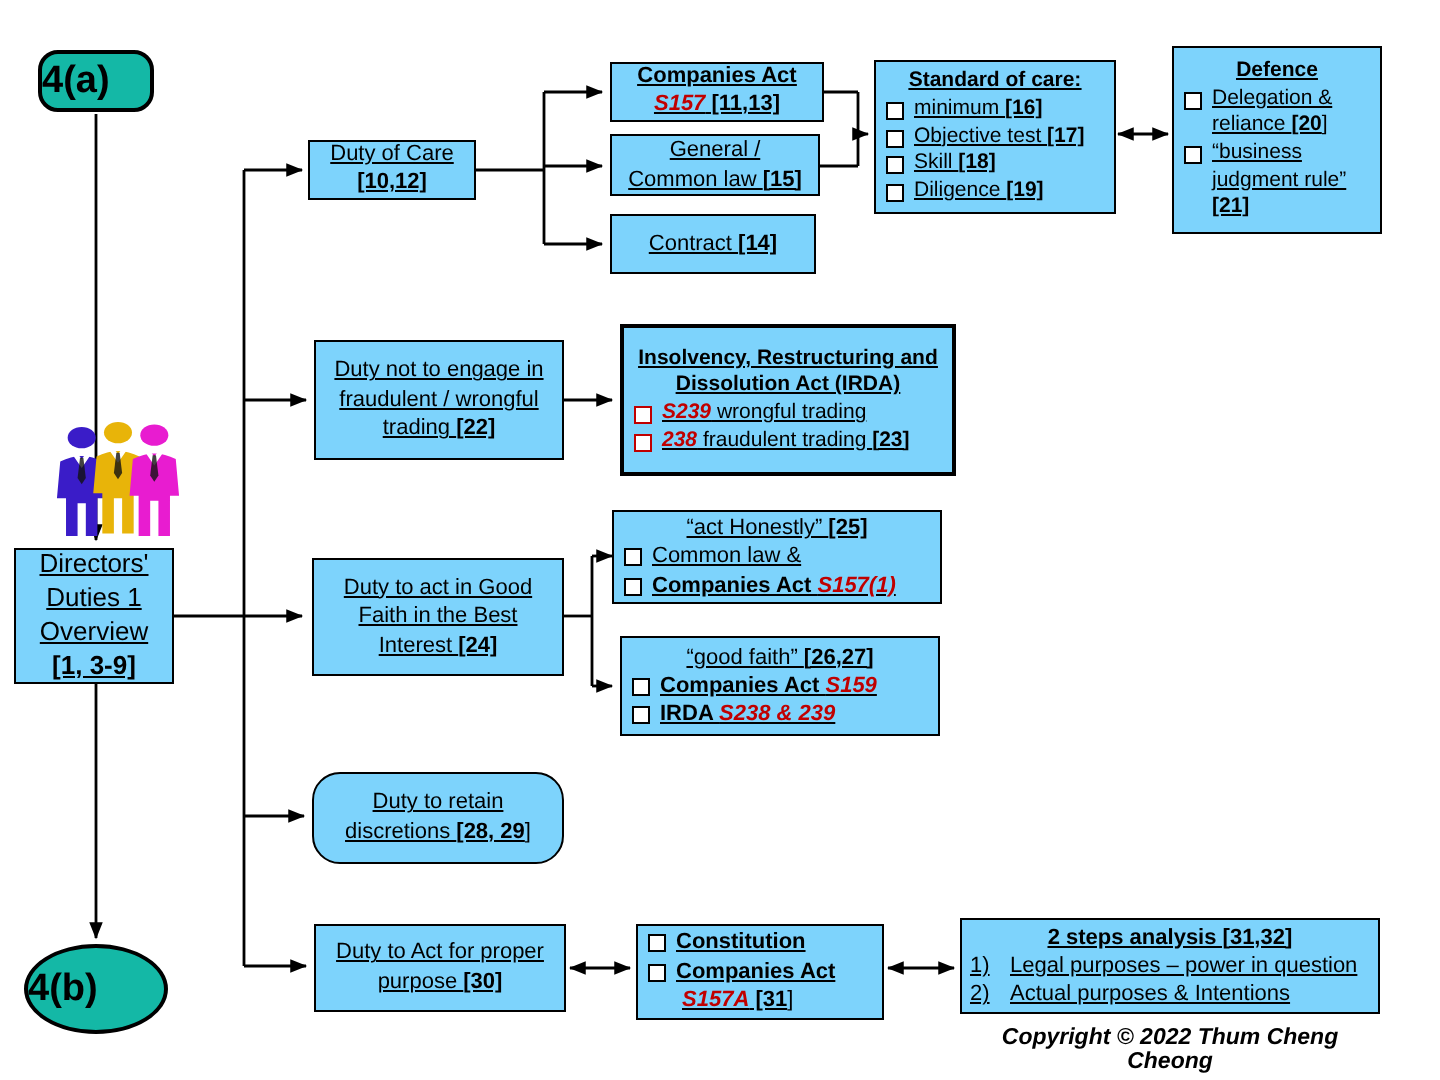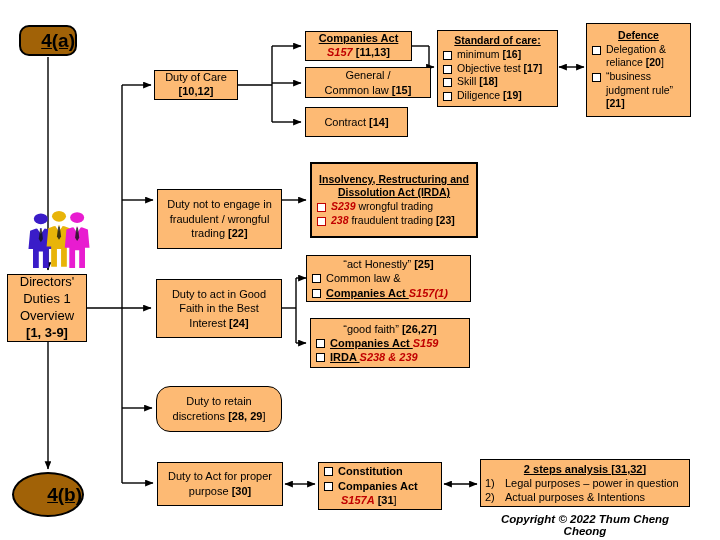--- a/index.html
+++ b/index.html
@@ -1,44 +1,44 @@
 <!DOCTYPE html>
 <html><head>
 <meta charset="utf-8">
 <style>
   html,body{margin:0;padding:0;background:#fff;}
   #stage{position:relative;width:720px;height:540px;background:#ffffff;overflow:hidden;
          font-family:"Liberation Sans", sans-serif;color:#000;}
   svg.wires{position:absolute;left:0;top:0;z-index:1;}
   .wire{stroke:#000;stroke-width:1.4;fill:none;}
-  .node{position:absolute;z-index:2;box-sizing:border-box;background:#fdba74;
-        border:1.5px solid #000;font-size:11px;line-height:1.32;}
+  .node{position:absolute;z-index:2;box-sizing:border-box;background:#7dd3fc;
+        border:1.5px solid #000;font-size:11px;line-height:1.32;text-decoration:underline;}
   .center-node{display:flex;flex-direction:column;justify-content:center;text-align:center;}
   .list-node{display:flex;flex-direction:column;justify-content:center;text-align:left;padding:2px 4px;}
   .hdr{text-align:center;white-space:nowrap;line-height:1.3;}
   .item{display:flex;align-items:flex-start;white-space:nowrap;line-height:1.3;}
   .cb{flex:0 0 auto;width:7px;height:7px;border:1.6px solid #000;margin:3px 5px 0 1px;background:#fff;}
   .cb.red{border-color:#C00000;}
   .b{font-weight:700;}
   .u{text-decoration:underline;}
   .r{color:#C00000;font-weight:700;font-style:italic;}
-  .terminator{position:absolute;z-index:2;box-sizing:border-box;background:#a16207;border:2px solid #000;
-              display:flex;align-items:center;justify-content:flex-end;font-size:19px;font-weight:700;text-decoration:underline;}
+  .terminator{position:absolute;z-index:2;box-sizing:border-box;background:#14b8a6;border:2px solid #000;
+              display:flex;align-items:center;justify-content:flex-start;font-size:19px;font-weight:700;}
   #node-4a{left:19px;top:25px;width:58px;height:31px;border-radius:10px;}
   #node-4b{left:12px;top:472px;width:72px;height:45px;border-radius:50%;}
   #people{position:absolute;left:26px;top:210px;z-index:3;}
   #directors-box{left:7px;top:274px;width:80px;height:68px;font-size:13px;line-height:1.3;}
   #duty-care{left:154px;top:70px;width:84px;height:30px;line-height:1.27;}
   #companies-act-1{left:305px;top:31px;width:107px;height:30px;line-height:1.27;}
-  #general-common{left:305px;top:67px;width:126px;height:31px;line-height:1.3;}
+  #general-common{left:305px;top:67px;width:105px;height:31px;line-height:1.3;}
   #contract{left:305px;top:107px;width:103px;height:30px;}
   #standard-care{left:437px;top:30px;width:121px;height:77px;font-size:10.5px;}
   #defence{left:586px;top:23px;width:105px;height:94px;font-size:10.5px;}
   #defence .item{white-space:normal;}
-  #fraud-duty{left:157px;top:170px;width:125px;height:60px;margin-top:19px;}
+  #fraud-duty{left:157px;top:170px;width:125px;height:60px;}
   #irda-box{left:310px;top:162px;width:168px;height:76px;border-width:2.2px;font-size:10.5px;}
   #gf-duty{left:156px;top:279px;width:126px;height:59px;}
   #act-honestly{left:306px;top:255px;width:165px;height:47px;}
   #gf-sources{left:310px;top:318px;width:160px;height:50px;justify-content:center;}
   #retain-discretions{left:156px;top:386px;width:126px;height:46px;border-radius:14px;}
   #proper-purpose{left:157px;top:462px;width:126px;height:44px;}
   #constitution-box{left:318px;top:462px;width:124px;height:48px;}
   #constitution-box .subline{padding-left:18px;white-space:nowrap;}
   #two-steps{left:480px;top:459px;width:210px;height:48px;}
   #two-steps .num{flex:0 0 auto;width:20px;}

